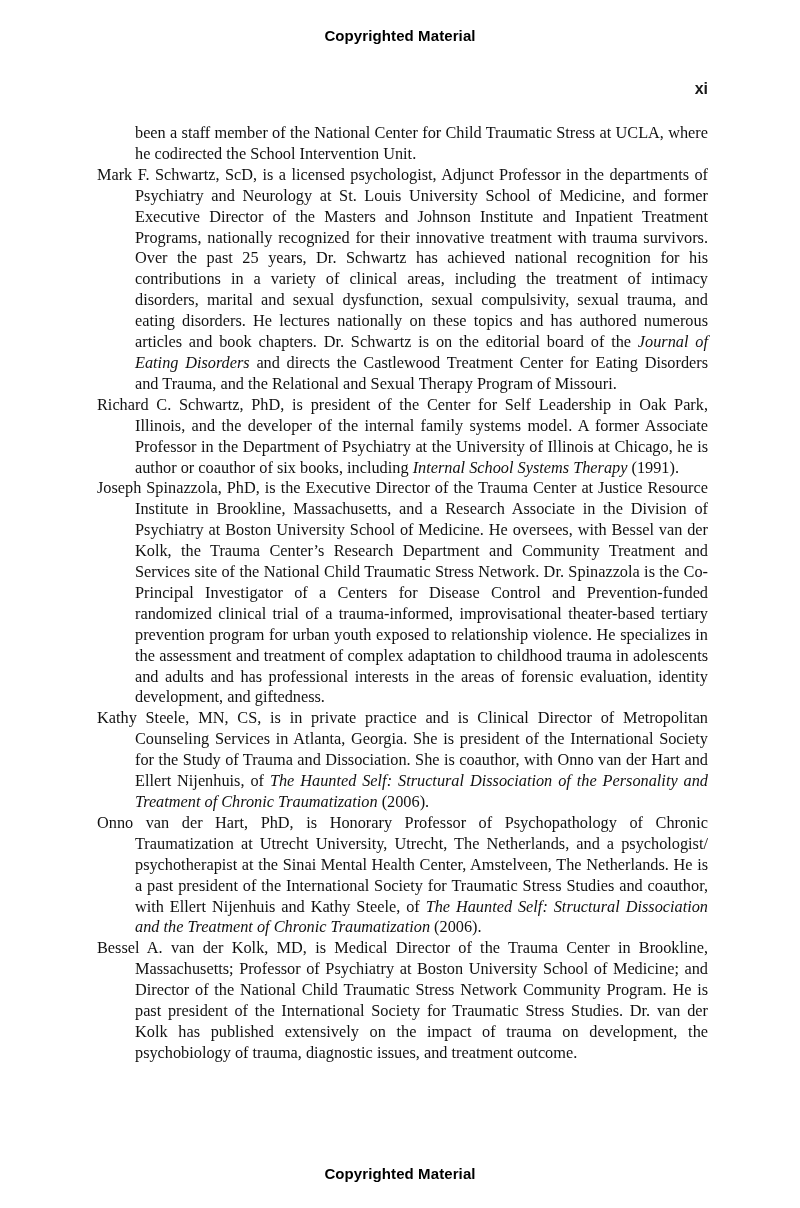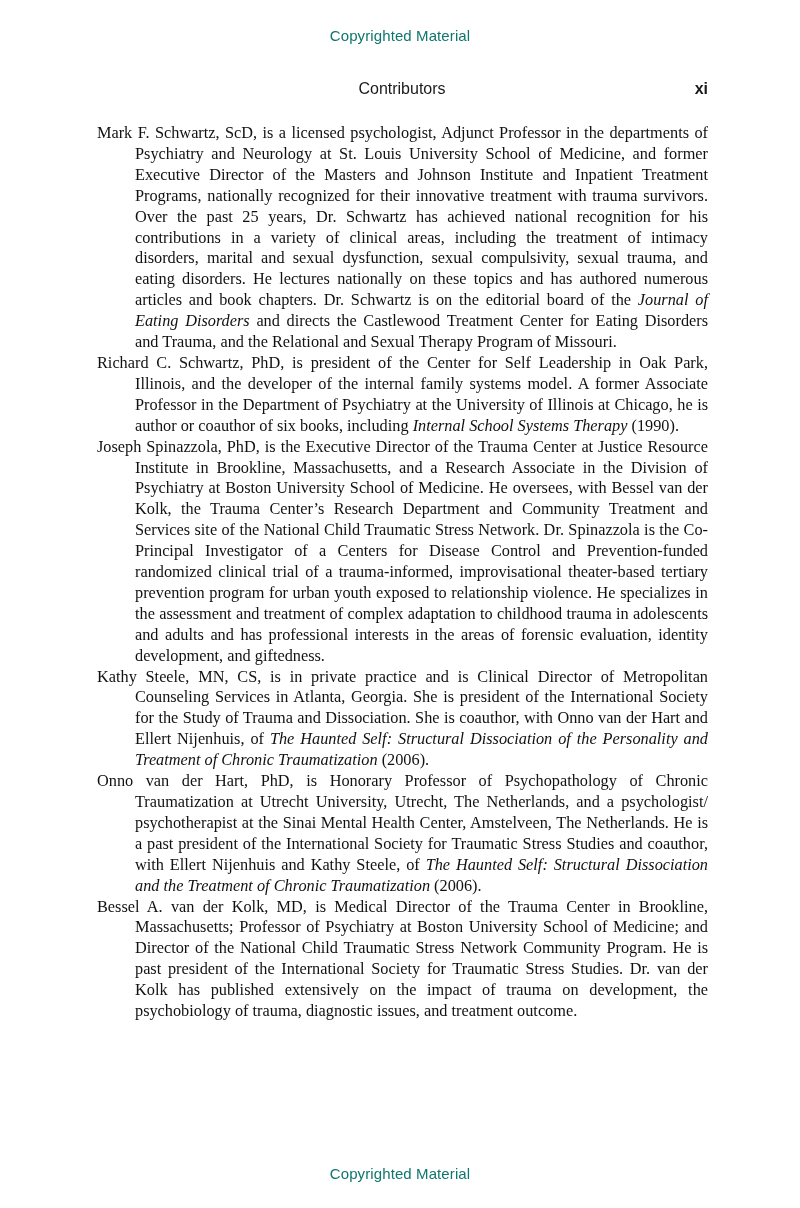--- a/index.html
+++ b/index.html
@@ -1,20 +1,20 @@
 <!DOCTYPE html>
 <html><head>
 <meta charset="utf-8">
 <style>
   html, body { margin: 0; padding: 0; background: #ffffff; }
   body { width: 800px; height: 1208px; position: relative; overflow: hidden; }
   .watermark {
     position: absolute; left: 0; width: 800px; text-align: center;
-    font-family: "Liberation Sans", sans-serif; font-weight: normal;
-    font-size: 15px; color: #0f766e; letter-spacing: 0.1px;
+    font-family: "Liberation Sans", sans-serif; font-weight: bold;
+    font-size: 15px; color: #000000; letter-spacing: 0.1px;
   }
   .wm-top { top: 27px; }
   .wm-bottom { top: 1165px; }
   .running-head {
     position: absolute; top: 78px; left: 96px; width: 612px; height: 22px;
     font-family: "Liberation Sans", sans-serif; font-size: 16px; color: #1a1a1a;
   }
   .running-title { position: absolute; left: 0; width: 100%; text-align: center; top: 2px; }
   .folio { position: absolute; right: 0; top: 2px; font-weight: bold; }
   .body-text {
@@ -25,30 +25,32 @@
   .entry { padding-left: 38px; text-indent: -38px; margin: 0; }
   .entry.cont { text-indent: 0; }
   .entry em { font-style: italic; }
 </style>
 </head>
 <body>
 
 <div class="watermark wm-top">Copyrighted Material</div>
 
 <div class="running-head">
-  <span class="running-title">Contributors</span>
   <span class="folio">xi</span>
 </div>
 
 <div class="body-text">
+  <p class="entry cont">
+    <span>been a staff member of the National Center for Child Traumatic Stress at UCLA, where he codirected the School Intervention Unit.</span>
+  </p>
   <p class="entry">
     <span>Mark F. Schwartz, ScD, is a licensed psychologist, Adjunct Professor in the departments of Psychiatry and Neurology at St. Louis University School of Medicine, and former Executive Director of the Masters and Johnson Institute and Inpatient Treatment Programs, nationally recognized for their innovative treatment with trauma survivors. Over the past 25 years, Dr. Schwartz has achieved national recognition for his contributions in a variety of clinical areas, including the treatment of intimacy disorders, marital and sexual dysfunction, sexual compulsivity, sexual trauma, and eating disorders. He lectures nationally on these topics and has authored numerous articles and book chapters. Dr. Schwartz is on the editorial board of the </span><em>Journal of Eating Disorders</em><span> and directs the Castlewood Treatment Center for Eating Disorders and Trauma, and the Relational and Sexual Therapy Program of Missouri.</span>
   </p>
   <p class="entry">
-    <span>Richard C. Schwartz, PhD, is president of the Center for Self Leadership in Oak Park, Illinois, and the developer of the internal family systems model. A former Associate Professor in the Department of Psychiatry at the University of Illinois at Chicago, he is author or coauthor of six books, including </span><em>Internal School Systems Therapy</em><span> (1990).</span>
+    <span>Richard C. Schwartz, PhD, is president of the Center for Self Leadership in Oak Park, Illinois, and the developer of the internal family systems model. A former Associate Professor in the Department of Psychiatry at the University of Illinois at Chicago, he is author or coauthor of six books, including </span><em>Internal School Systems Therapy</em><span> (1991).</span>
   </p>
   <p class="entry">
     <span>Joseph Spinazzola, PhD, is the Executive Director of the Trauma Center at Justice Resource Institute in Brookline, Massachusetts, and a Research Associate in the Division of Psychiatry at Boston University School of Medicine. He oversees, with Bessel van der Kolk, the Trauma Center’s Research Department and Community Treatment and Services site of the National Child Traumatic Stress Network. Dr. Spinazzola is the Co-Principal Investigator of a Centers for Disease Control and Prevention-funded randomized clinical trial of a trauma-informed, improvisational theater-based tertiary prevention program for urban youth exposed to relationship violence. He specializes in the assessment and treatment of complex adaptation to childhood trauma in adolescents and adults and has professional interests in the areas of forensic evaluation, identity development, and giftedness.</span>
   </p>
   <p class="entry">
     <span>Kathy Steele, MN, CS, is in private practice and is Clinical Director of Metropolitan Counseling Services in Atlanta, Georgia. She is president of the International Society for the Study of Trauma and Dissociation. She is coauthor, with Onno van der Hart and Ellert Nijenhuis, of </span><em>The Haunted Self: Structural Dissociation of the Personality and Treatment of Chronic Traumatization</em><span> (2006).</span>
   </p>
   <p class="entry">
     <span>Onno van der Hart, PhD, is Honorary Professor of Psychopathology of Chronic Traumatization at Utrecht University, Utrecht, The Netherlands, and a psychologist/ psychotherapist at the Sinai Mental Health Center, Amstelveen, The Netherlands. He is a past president of the International Society for Traumatic Stress Studies and coauthor, with Ellert Nijenhuis and Kathy Steele, of </span><em>The Haunted Self: Structural Dissociation and the Treatment of Chronic Traumatization</em><span> (2006).</span>
   </p>

